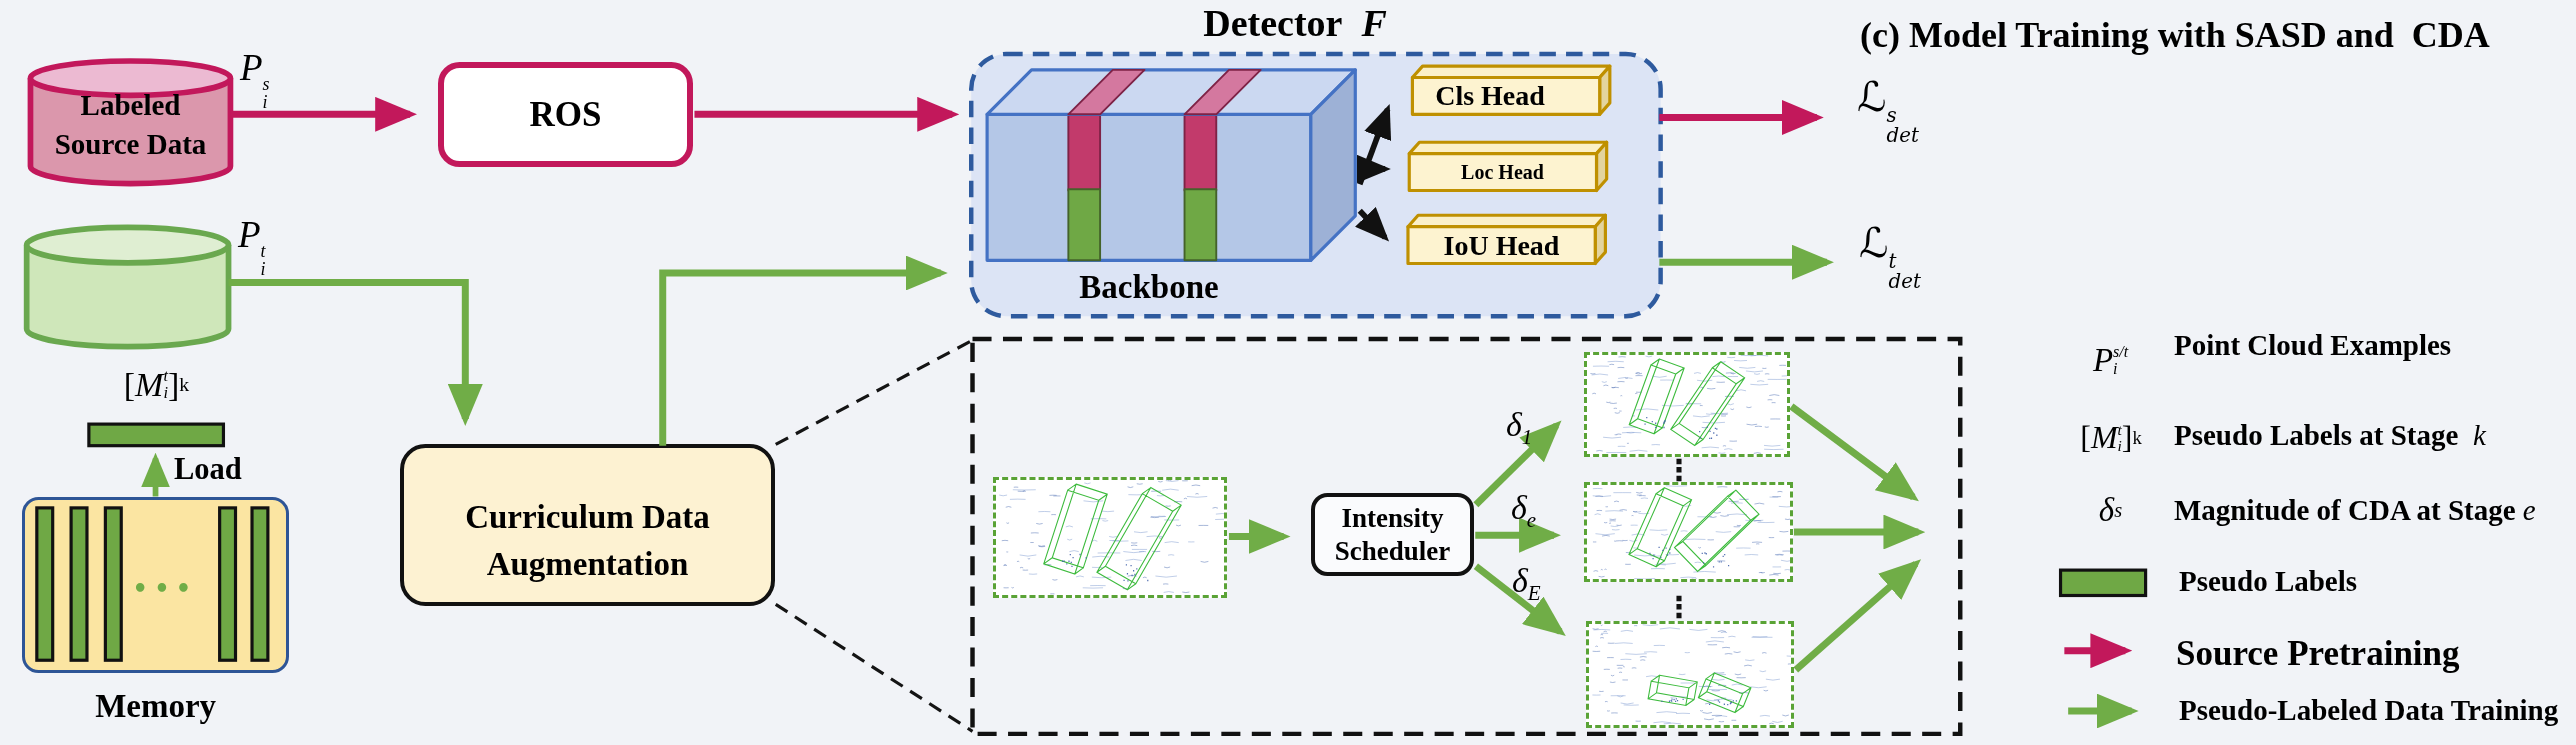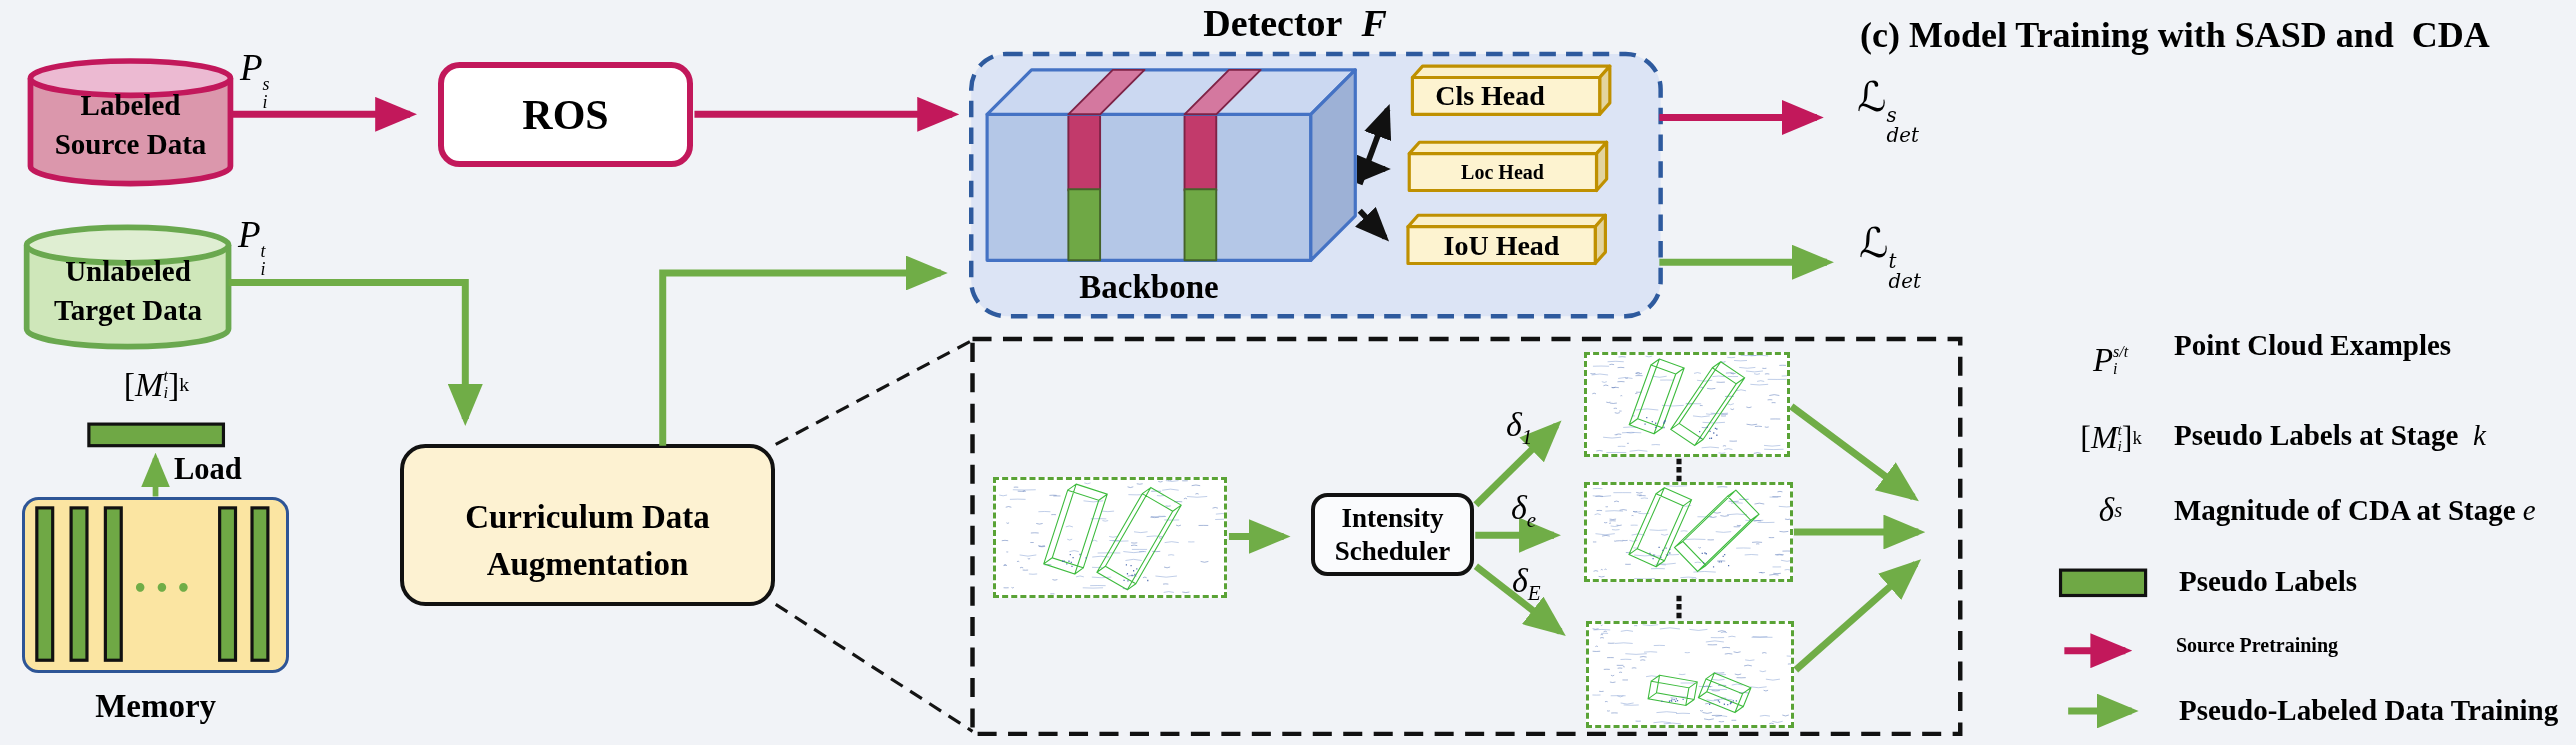--- a/index.html
+++ b/index.html
@@ -192,21 +192,21 @@
     <span>Labeled</span>
       <span>Source Data</span>
   </div>
   <div class="lbl math" style="left:240px;top:46px;font-size:37px">
     <span>P</span><span class="ss">
         <sup>s</sup>
         <sub>i</sub>
       </span>
   </div>
 
-  <div class="lbl ctr" style="left:438px;top:62px;width:255px;height:105px;font-size:42px">
+  <div class="lbl ctr" style="left:438px;top:62px;width:255px;height:105px;font-size:35px">
       <span>ROS</span>
     </div>
 
   <div class="lbl ctr" style="left:1079px;top:1.3px;width:432px;height:44px;font-size:38px">
     <span>Detector</span>&nbsp;&nbsp;<i class="math" style="font-weight:700">F</i>
   </div>
   <div class="lbl ctr" style="left:1022px;top:268px;width:254px;height:39px;font-size:33px">
       <span>Backbone</span>
     </div>
 
@@ -230,24 +230,20 @@
     <span>ℒ</span><span class="ss">
         <sup>t</sup>
         <sub>det</sub>
       </span>
   </div>
 
   <div class="lbl" style="left:1860px;top:14px;font-size:36px">
     <span>(c) Model Training with SASD and&nbsp; CDA</span>
   </div>
 
-  <div class="lbl col" style="left:27px;top:249px;width:202px;height:83px;font-size:29px;line-height:39px">
-    <span>Unlabeled</span>
-      <span>Target Data</span>
-  </div>
   <div class="lbl math" style="left:238px;top:213px;font-size:37px">
     <span>P</span><span class="ss">
         <sup>t</sup>
         <sub>i</sub>
       </span>
   </div>
 
   <div class="lbl math ctr" style="left:83px;top:359px;width:147px;height:51px;font-size:34px">
     <span class="mo">[</span>
       <span>M</span>
@@ -324,21 +320,21 @@
     <span>δ</span>
       <sub style="font-size:0.62em">s</sub>
   </div>
   <div class="lbl" style="left:2174px;top:494px;font-size:29px">
     <span>Magnitude of CDA at Stage</span>&nbsp;<i class="math" style="font-weight:400">e</i>
   </div>
 
   <div class="lbl" style="left:2179px;top:565px;font-size:29px">
     <span>Pseudo Labels</span>
   </div>
-  <div class="lbl" style="left:2176px;top:634px;font-size:20px">
+  <div class="lbl" style="left:2176px;top:634px;font-size:35px">
     <span>Source Pretraining</span>
   </div>
   <div class="lbl" style="left:2179px;top:694px;font-size:29px">
     <span>Pseudo-Labeled Data Training</span>
   </div>
 
 </div>
 
 
 </body></html>

